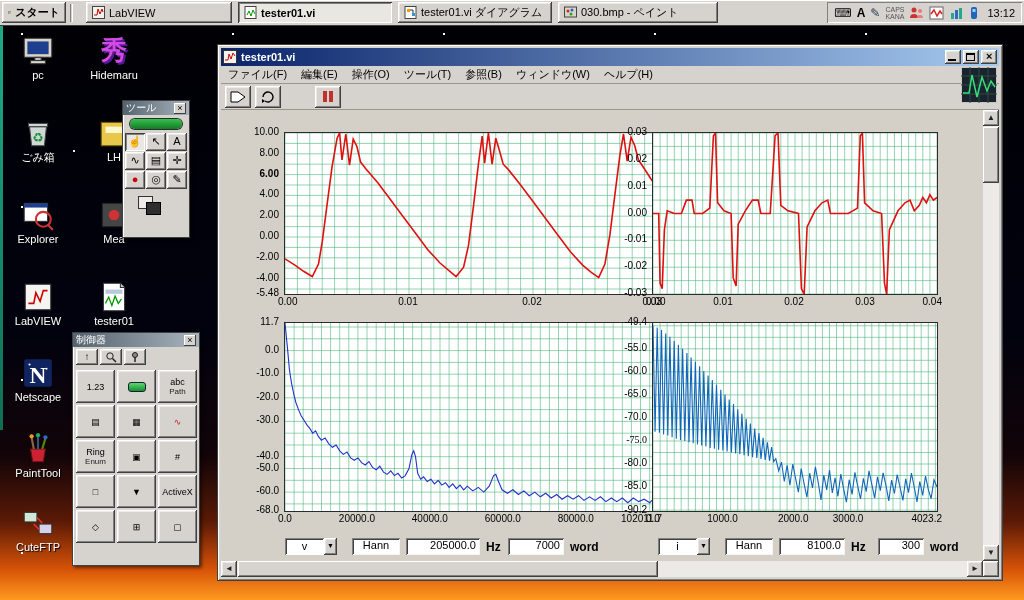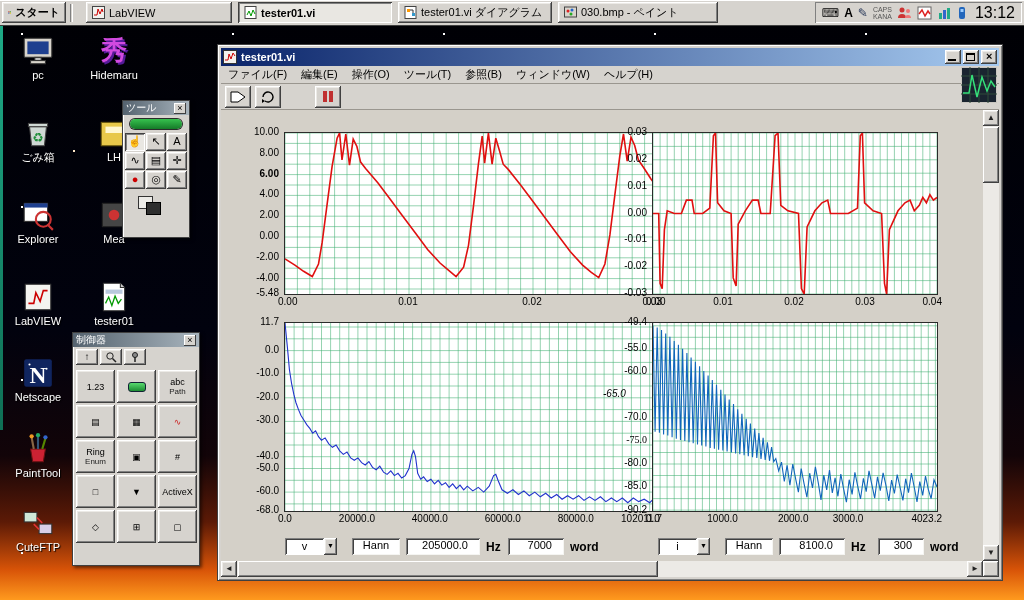--- a/index.html
+++ b/index.html
@@ -27,21 +27,21 @@
 
 #taskbar{position:absolute;left:0;top:0;width:1024px;height:26px;background:#d6d3ce;
   border-bottom:1px solid #404040;box-shadow:inset 0 1px 0 #fff;z-index:40}
 .tbtn{position:absolute;top:2px;height:21px;display:flex;align-items:center;gap:4px;
   padding:0 6px;font-size:11px;white-space:nowrap;overflow:hidden;cursor:default}
 #start-btn{font-weight:bold}
 .tsep{position:absolute;top:4px;left:70px;width:3px;height:18px;
   box-shadow:inset 1px 0 0 #808080,inset -1px 0 0 #fff}
 #tray{position:absolute;right:2px;top:2px;height:21px;display:flex;align-items:center;gap:5px;
   padding:0 7px;box-shadow:inset 1px 1px 0 #808080,inset -1px -1px 0 #fff;font-size:12px}
-#tray .clock{font-size:16px;padding-left:3px}
+#tray .clock{font-size:11px;padding-left:3px}
 .ckbox{display:inline-flex;flex-direction:column;justify-content:center;line-height:7px}
 .ckbox i{font-style:normal;font-size:7px;color:#555;letter-spacing:0}
 
 .dicon{position:absolute;width:64px;text-align:center;color:#fff;font-size:11px;z-index:1;cursor:default}
 .dicon .ig{width:34px;height:34px;margin:0 auto}
 .dicon .lbl{margin-top:1px;line-height:12px;text-shadow:1px 1px 1px #000}
 .hglyph{font-size:26px;line-height:32px;color:#d24ae0;text-shadow:2px 2px 0 #551a99;font-weight:bold}
 
 .palette{position:absolute;background:#d6d3ce;border:1px solid #404040;
   box-shadow:2px 2px 3px rgba(0,0,0,.5),inset 1px 1px 0 #fff;z-index:5}
@@ -87,21 +87,21 @@
 #content{position:absolute;left:3px;top:65px;width:762px;height:451px;background:#d4d0c8;overflow:hidden}
 
 .sb{position:absolute;background:#eceae6}
 .sbtn{position:absolute;width:16px;height:16px;font-size:8px;line-height:15px;text-align:center;color:#222}
 .thumb{position:absolute;background:#d6d3ce;box-shadow:inset -1px -1px 0 #404040,inset 1px 1px 0 #fff,inset -2px -2px 0 #808080}
 
 .crow{position:absolute;top:428px;height:17px}
 .ringv{position:absolute;left:0;top:0;right:13px;bottom:0;background:#fff;text-align:center;font-size:11px;line-height:16px;
   box-shadow:inset 1px 1px 0 #808080,inset -1px -1px 0 #fff,inset 2px 2px 0 #404040}
 .ringb{position:absolute;right:0;top:0;width:13px;bottom:0;font-size:7px;line-height:16px;text-align:center}
-.num{text-align:right;padding-right:12px}
+.num{text-align:right;padding-right:4px}
 .fsel{text-align:center}
 .unit{position:absolute;top:430px;font-size:12px;font-weight:bold}
 svg{display:block}
 #edge-strip{position:absolute;left:0;top:0;width:3px;height:430px;
   background:linear-gradient(180deg,#1fae8a,#0f6f55);z-index:2}
 </style>
 </head>
 <body>
 
 <div id="edge-strip"></div>
@@ -434,21 +434,21 @@
     <div class="graph" style="left:382px;top:204px;width:352px;height:220px">
       <div class="plot" style="left:49px;top:8px;width:286px;height:190px">
           <svg width="284" height="188">
             <path d="M0.0 0V188 M7.1 0V188 M14.1 0V188 M21.2 0V188 M28.2 0V188 M35.3 0V188 M42.4 0V188 M49.4 0V188 M56.5 0V188 M63.5 0V188 M70.6 0V188 M77.6 0V188 M84.7 0V188 M91.8 0V188 M98.8 0V188 M105.9 0V188 M112.9 0V188 M120.0 0V188 M127.1 0V188 M134.1 0V188 M141.2 0V188 M148.2 0V188 M155.3 0V188 M162.4 0V188 M169.4 0V188 M176.5 0V188 M183.5 0V188 M190.6 0V188 M197.7 0V188 M204.7 0V188 M211.8 0V188 M218.8 0V188 M225.9 0V188 M232.9 0V188 M240.0 0V188 M247.1 0V188 M254.1 0V188 M261.2 0V188 M268.2 0V188 M275.3 0V188 M282.4 0V188 M0 187.1H284 M0 175.6H284 M0 164.0H284 M0 152.5H284 M0 141.0H284 M0 129.5H284 M0 118.0H284 M0 106.4H284 M0 94.9H284 M0 83.4H284 M0 71.9H284 M0 60.4H284 M0 48.8H284 M0 37.3H284 M0 25.8H284 M0 14.3H284 M0 2.8H284 " stroke="#3fae71" stroke-width="1" opacity="0.55" fill="none"></path>
             <polyline points="0.0,2.8 2.1,108.7 4.2,4.6 6.4,109.7 8.5,6.9 10.6,111.5 12.7,10.6 14.8,112.4 16.9,13.8 19.1,114.3 21.2,18.0 23.3,115.7 25.4,21.7 27.5,117.0 29.6,25.8 31.8,118.0 33.9,30.0 36.0,119.3 38.1,34.6 40.2,120.3 42.4,38.7 44.5,121.6 46.6,43.3 48.7,122.6 50.8,47.9 52.9,123.5 55.1,52.5 57.2,124.9 59.3,57.1 61.4,125.8 63.5,61.7 65.6,126.7 67.8,66.8 69.9,127.6 72.0,71.4 74.1,128.6 76.2,76.5 78.4,129.5 80.5,81.1 82.6,130.4 84.7,86.2 86.8,131.3 88.9,90.8 91.1,132.2 93.2,95.8 95.3,133.2 97.4,100.5 99.5,134.1 101.7,105.5 103.8,135.0 105.9,110.1 108.0,135.9 110.1,114.7 112.2,136.9 114.4,119.3 116.5,137.8 118.6,124.0 120.7,138.7 122.8,135.5 125.7,147.9 128.5,139.2 131.3,158.5 134.1,142.4 136.9,162.2 139.8,141.0 142.6,155.7 145.4,169.1 148.2,145.6 151.1,160.8 153.9,174.2 156.7,150.2 159.5,165.0 162.4,143.8 165.2,159.4 168.0,176.9 170.8,152.1 173.7,166.8 176.5,147.0 179.3,170.0 182.1,154.8 184.9,173.3 187.8,151.1 190.6,165.9 193.4,179.2 196.2,156.7 199.1,171.4 201.9,149.3 204.7,163.1 207.5,176.0 210.4,155.3 213.2,168.6 216.0,147.9 218.8,161.3 221.7,175.1 224.5,153.9 227.3,167.7 230.1,149.8 232.9,162.2 235.8,177.9 238.6,157.1 241.4,170.5 244.2,151.6 247.1,164.5 249.9,177.4 252.7,155.7 255.5,169.6 258.4,150.2 261.2,164.0 264.0,178.8 266.8,158.5 269.7,172.3 272.5,153.0 275.3,166.3 278.1,175.6 281.0,156.7 284.0,164.0" fill="none" stroke="#1166bb" stroke-width="1.1"></polyline>
           </svg>
         </div>
     <span class="tick" style="left: 0px; width: 44px; top: 3px; text-align: right;">-49.4</span>
         <span class="tick" style="left: 0px; width: 44px; top: 28.8039px; text-align: right;">-55.0</span>
         <span class="tick" style="left: 0px; width: 44px; top: 51.8431px; text-align: right;">-60.0</span>
-        <span class="tick" style="left: 0px; width: 44px; top: 74.8824px; text-align: left; font-style: italic;">-65.0</span>
+        <span class="tick" style="left: 0px; width: 44px; top: 74.8824px; text-align: right;">-65.0</span>
         <span class="tick" style="left: 0px; width: 44px; top: 97.9216px; text-align: right;">-70.0</span>
         <span class="tick" style="left: 0px; width: 44px; top: 120.961px; text-align: right; font-family: Liberation Serif, serif;">-75.0</span>
         <span class="tick" style="left: 0px; width: 44px; top: 144px; text-align: right;">-80.0</span>
         <span class="tick" style="left: 0px; width: 44px; top: 167.039px; text-align: right;">-85.0</span>
         <span class="tick" style="left: 0px; width: 44px; top: 191px; text-align: right;">-90.2</span>
         <span class="tick" style="top: 200px; width: 62px; left: 43px; text-align: left;">0.0</span>
         <span class="tick" style="top: 200px; width: 62px; left: 88.5906px; text-align: center;">1000.0</span>
         <span class="tick" style="top: 200px; width: 62px; left: 159.181px; text-align: center;">2000.0</span>
         <span class="tick" style="top: 200px; width: 62px; left: 229.772px; ">3000.0</span>
         <span class="tick" style="top: 200px; width: 62px; left: 277px; text-align: right;">4023.2</span>

